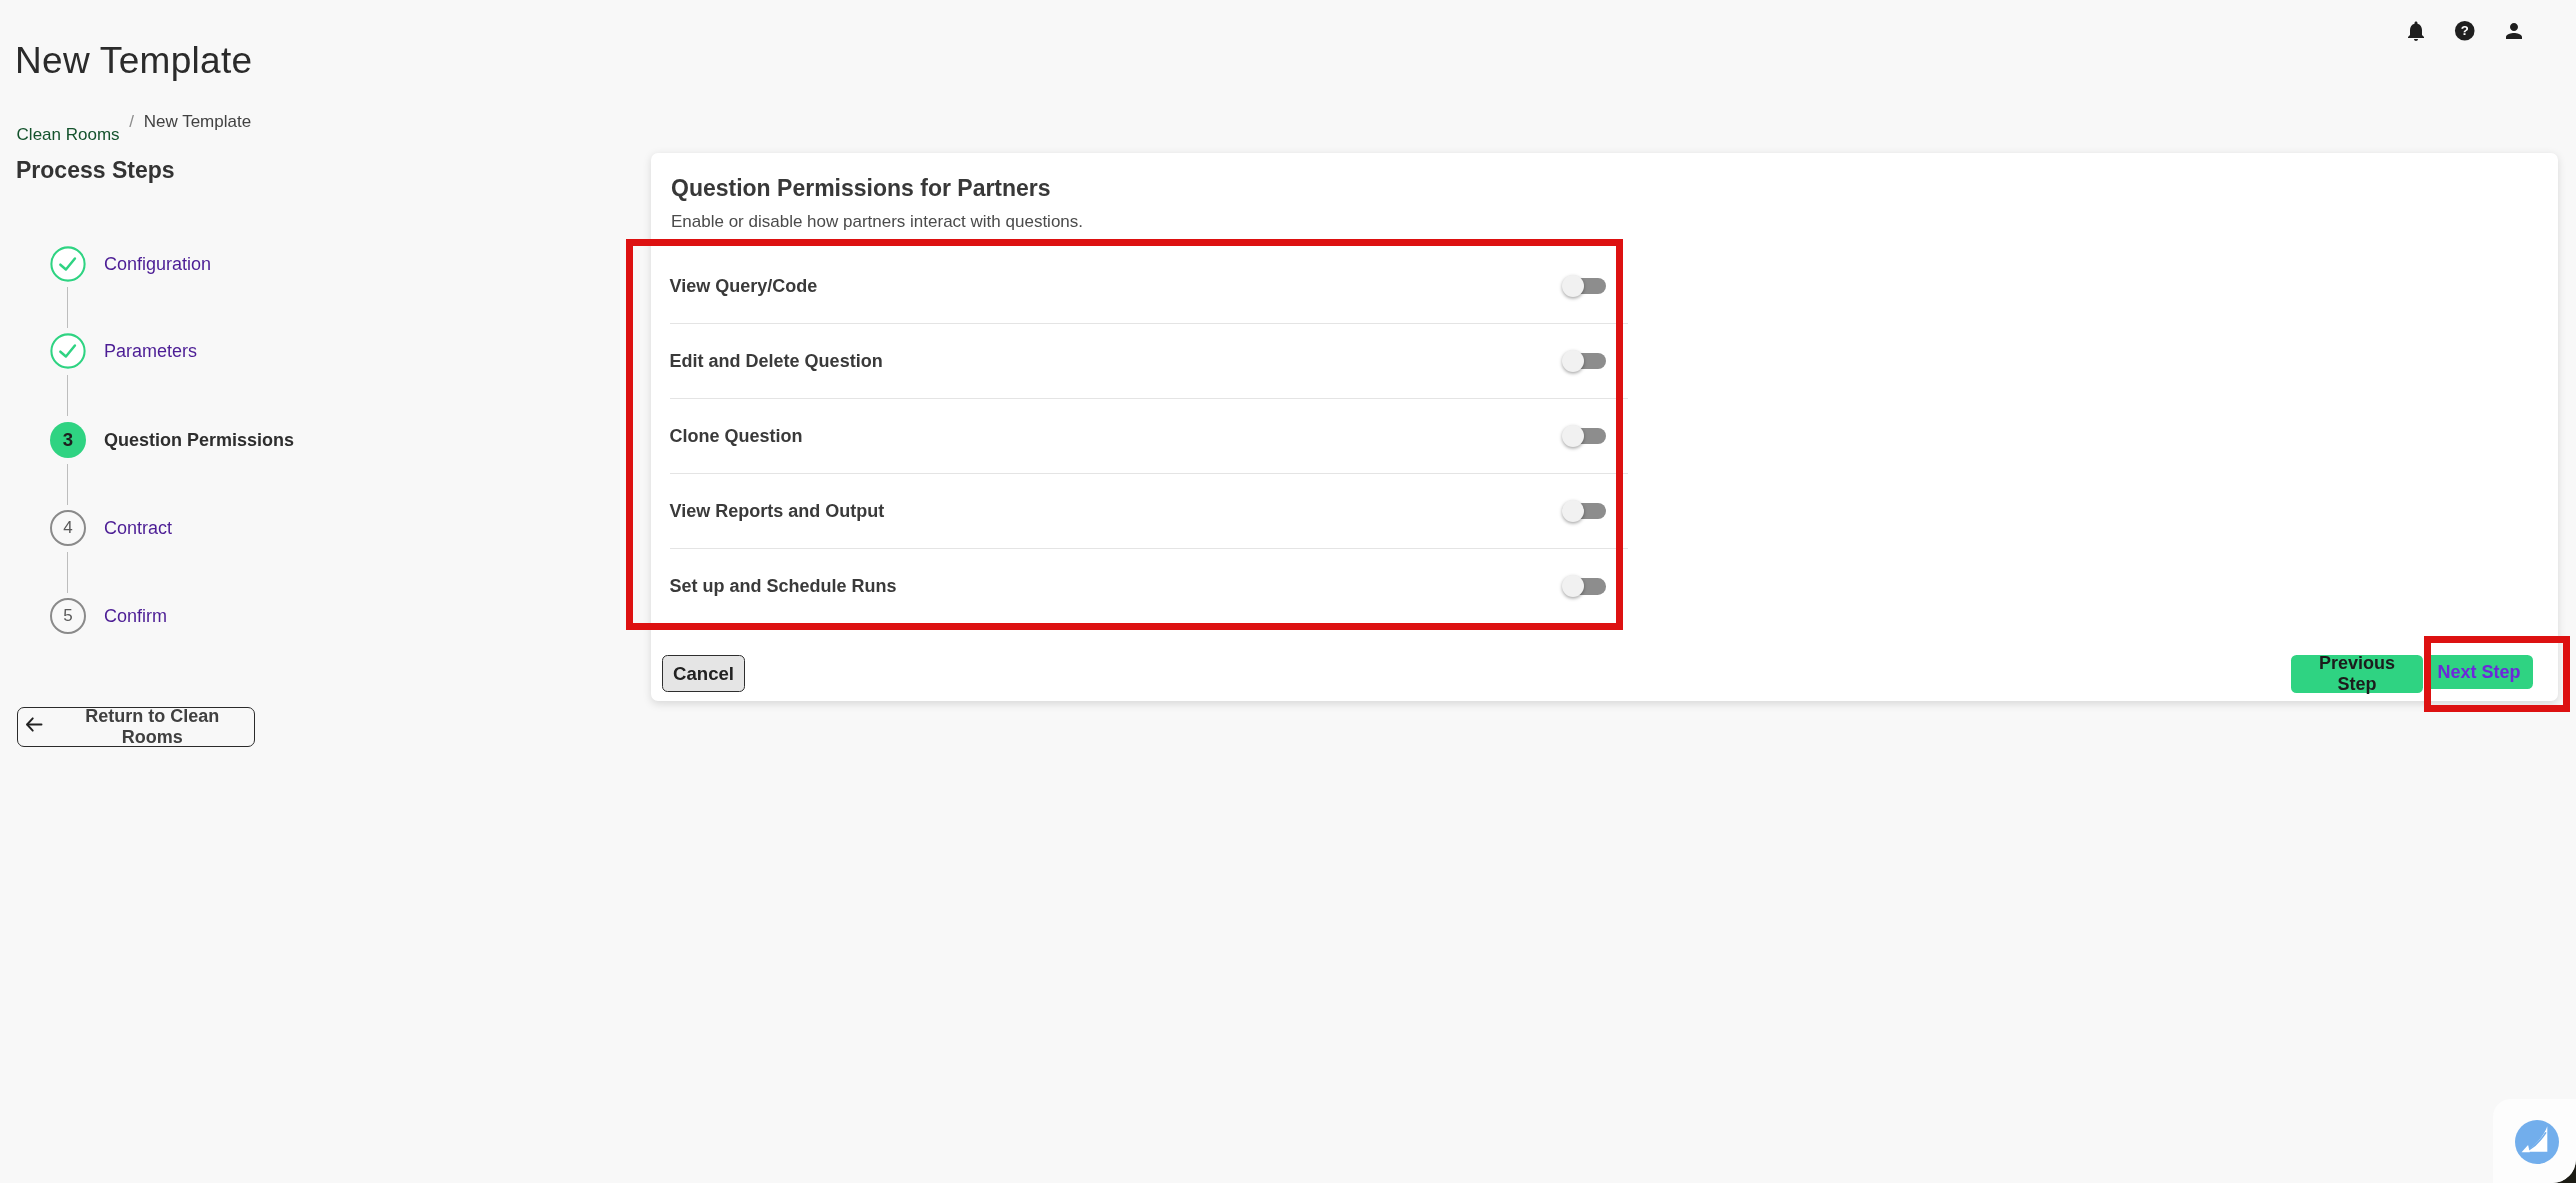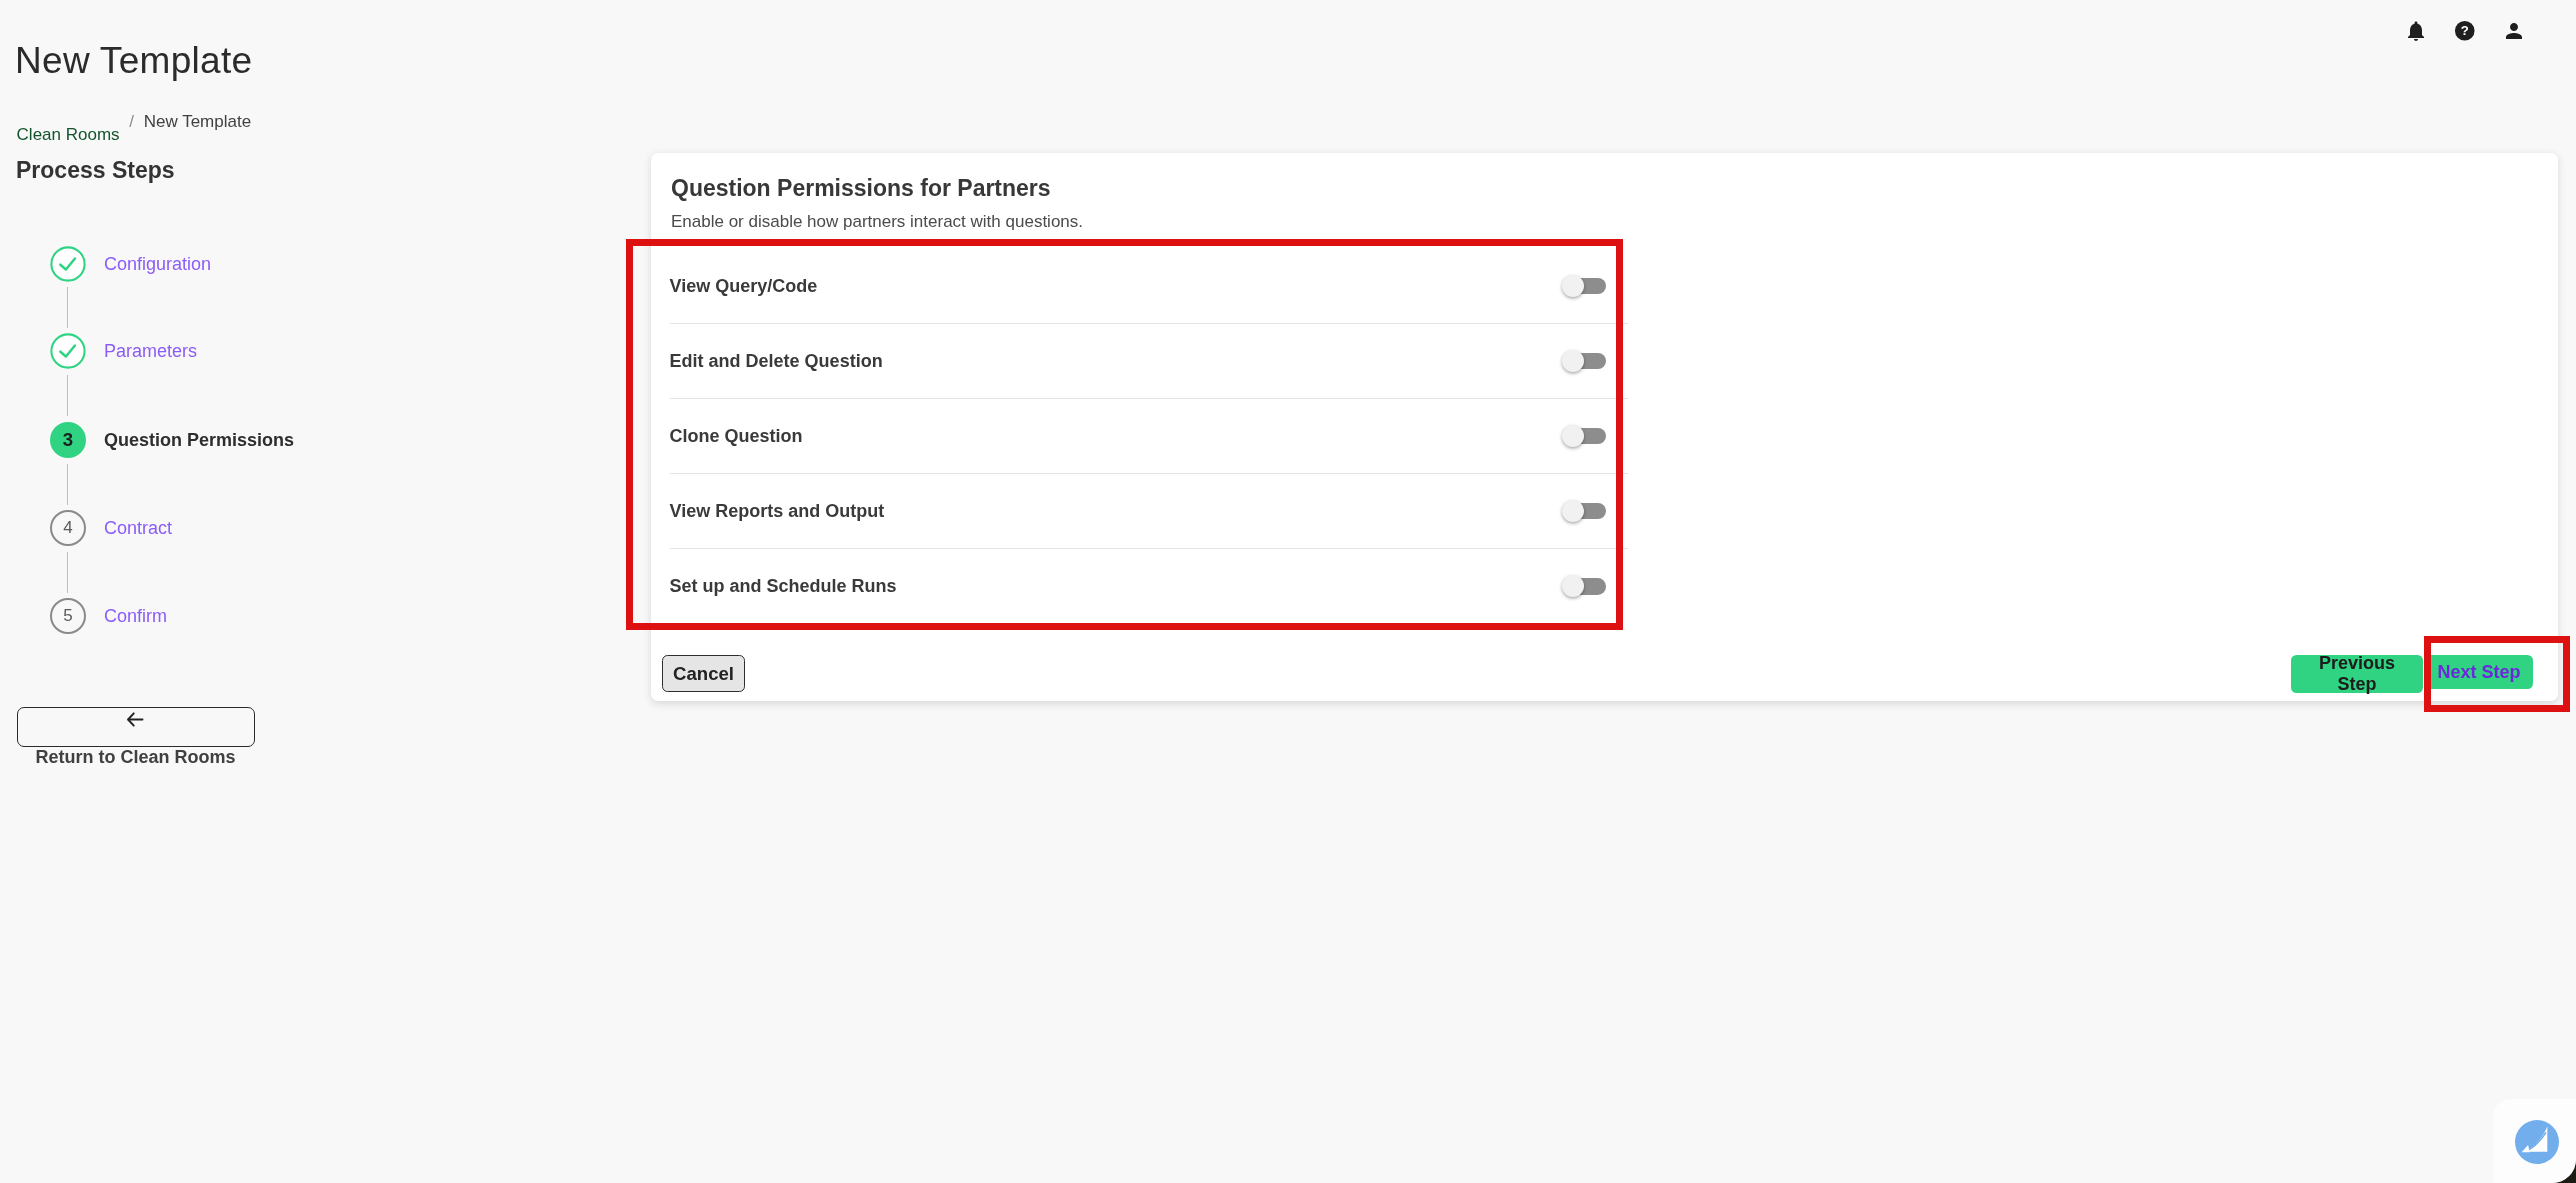--- a/index.html
+++ b/index.html
@@ -17,27 +17,27 @@
   .crumb-current{color:#424242;}
   .top-icons{position:absolute;top:18.6px;right:50px;display:flex;gap:25.5px;align-items:center;}
   .top-icons svg{display:block;}
   
   .steps-title{position:absolute;left:16px;top:157px;font-size:23px;font-weight:700;color:#333;}
   .step{position:absolute;left:50px;height:36px;display:flex;align-items:center;gap:18px;}
   .step-circle{width:36px;height:36px;border-radius:50%;flex:0 0 36px;display:flex;align-items:center;justify-content:center;}
   .step-circle.complete{background:#fff;}
   .step-circle.active{background:#2fd382;font-size:18.6px;font-weight:600;color:#1e1e1e;}
   .step-circle.upcoming{background:transparent;border:2.1px solid #8a8a8a;font-size:17px;font-weight:500;color:#5a5a5a;}
-  .step-label{font-size:18px;color:#8b5cf6;white-space:nowrap;}
+  .step-label{font-size:18px;color:#4c1d95;white-space:nowrap;}
   .step-label.bold{font-weight:700;color:#2e2e2e;text-align:center;}
   .connector{position:absolute;left:67px;width:1.4px;height:41px;background:#bdbdbd;}
   .return-btn{
     position:absolute;left:16.6px;top:707px;width:238px;height:40px;border:1.4px solid #2b2b2b;border-radius:7px;
     background:transparent;display:flex;align-items:center;justify-content:flex-start;gap:12.4px;
-    font-size:18px;font-weight:600;color:#404040;cursor:pointer;flex-direction:column;
+    font-size:18px;font-weight:600;color:#404040;cursor:pointer;
   }
   
   .panel{
     position:absolute;left:651px;top:153px;width:1907px;height:548px;background:#ffffff;
     border-radius:7px;box-shadow:0 2.8px 8.3px rgba(0,0,0,.13);
   }
   .panel-heading{position:absolute;left:20px;top:22px;font-size:23px;font-weight:700;color:#383838;}
   .panel-subheading{position:absolute;left:20px;top:59px;font-size:17px;color:#4b4b4b;}
   .perm-rows{position:absolute;left:18.6px;top:96px;width:958px;font-weight:bold;}
   .perm-row{height:75px;display:flex;align-items:center;justify-content:space-between;border-bottom:0.7px solid #e4e4e4;padding-right:21.4px;}

